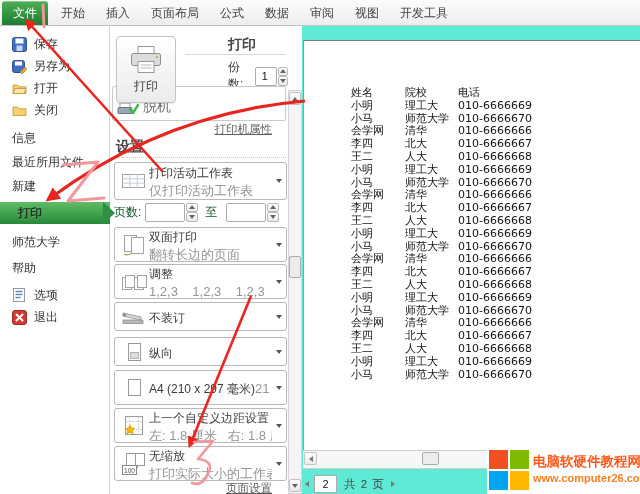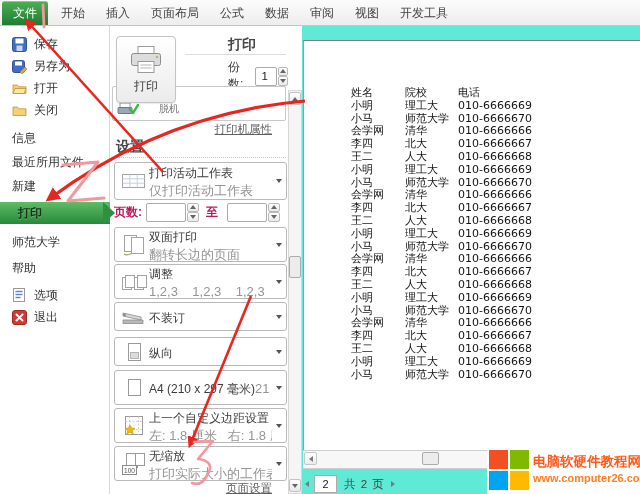--- a/index.html
+++ b/index.html
@@ -39,36 +39,36 @@
   .copies{position:absolute;left:118px;top:33px;display:flex;align-items:center;font-size:12px;color:#3d3d3d;}
   .spinbox{width:25px;height:19px;border:1px solid #ababab;background:#fff;margin-left:5px;
            font-size:11.5px;color:#222;display:flex;align-items:center;padding-left:5px;border-radius:2px;}
   .spincol{width:12px;height:19px;display:flex;flex-direction:column;margin-left:1px;}
   .spincol span{flex:1;border:1px solid #b9b9b9;background:linear-gradient(#fff,#e9e9e9);
            display:flex;align-items:center;justify-content:center;border-radius:2px;}
   .aru{width:0;height:0;border-left:3px solid transparent;border-right:3px solid transparent;border-bottom:4px solid #666;}
   .ard{width:0;height:0;border-left:3px solid transparent;border-right:3px solid transparent;border-top:4px solid #666;}
   .printerbox{position:absolute;left:2px;top:60px;width:174px;height:35px;border:1px solid #c9c9c9;
               border-radius:2px;background:#fff;display:flex;align-items:flex-end;padding:3px 4px;}
-  .printerbox .txt{font-size:10px;color:#6f6f6f;margin-left:20px;margin-bottom:1px;}
+  .printerbox .txt{font-size:14px;color:#6f6f6f;margin-left:4px;margin-bottom:1px;}
   .plink{position:absolute;font-size:11.5px;color:#5f5f5f;text-decoration:underline;cursor:pointer;}
   .props{right:16px;top:96px;}
   .pagesetup{right:16px;top:455px;}
   .stitle{position:absolute;left:6px;top:112px;font-size:14px;font-weight:bold;color:#474747;}
   .dotrule{position:absolute;left:4px;right:2px;top:131px;border-top:1px dotted #c9c9c9;}
   .drow{position:absolute;left:4px;width:173px;border:1px solid #b9b9b9;border-radius:3px;background:#fff;
         display:flex;align-items:center;padding:2px 4px;cursor:pointer;}
   .drow .ict{width:30px;flex:0 0 30px;display:flex;justify-content:center;}
   .drow .dtxt{flex:1;overflow:hidden;}
   .drow .t{font-size:12px;color:#3c3c3c;line-height:14px;white-space:nowrap;}
   .drow .s{font-size:13px;color:#959595;line-height:13px;white-space:pre;}
   .drow .s:empty{display:none;}
   .caret{width:0;height:0;border-left:3.5px solid transparent;border-right:3.5px solid transparent;
          border-top:4px solid #555;margin-left:4px;}
-  .pagesrow{position:absolute;left:4px;top:175px;height:22px;display:flex;align-items:center;font-size:12px;color:#be185d;font-weight:bold;}
+  .pagesrow{position:absolute;left:4px;top:175px;height:22px;display:flex;align-items:center;font-size:12px;color:#14532d;}
   .pagesrow .spinbox{width:40px;margin-left:4px;}
   .pagesrow .zhi{margin:0 5px 0 7px;}
 
   
   .vscroll{position:absolute;left:288px;top:90px;bottom:0;width:14px;background:#f5f5f5;
            border:1px solid #d6d6d6;box-sizing:border-box;}
   .sbtn{position:absolute;left:0;width:12px;height:13px;background:linear-gradient(#fff,#e7e7e7);
         border:1px solid #c2c2c2;border-radius:2px;display:flex;align-items:center;justify-content:center;box-sizing:border-box;}
   .vthumb{position:absolute;left:0;top:165px;width:12px;height:22px;background:#ececec;border:1px solid #ababab;
           border-radius:2px;box-sizing:border-box;}

